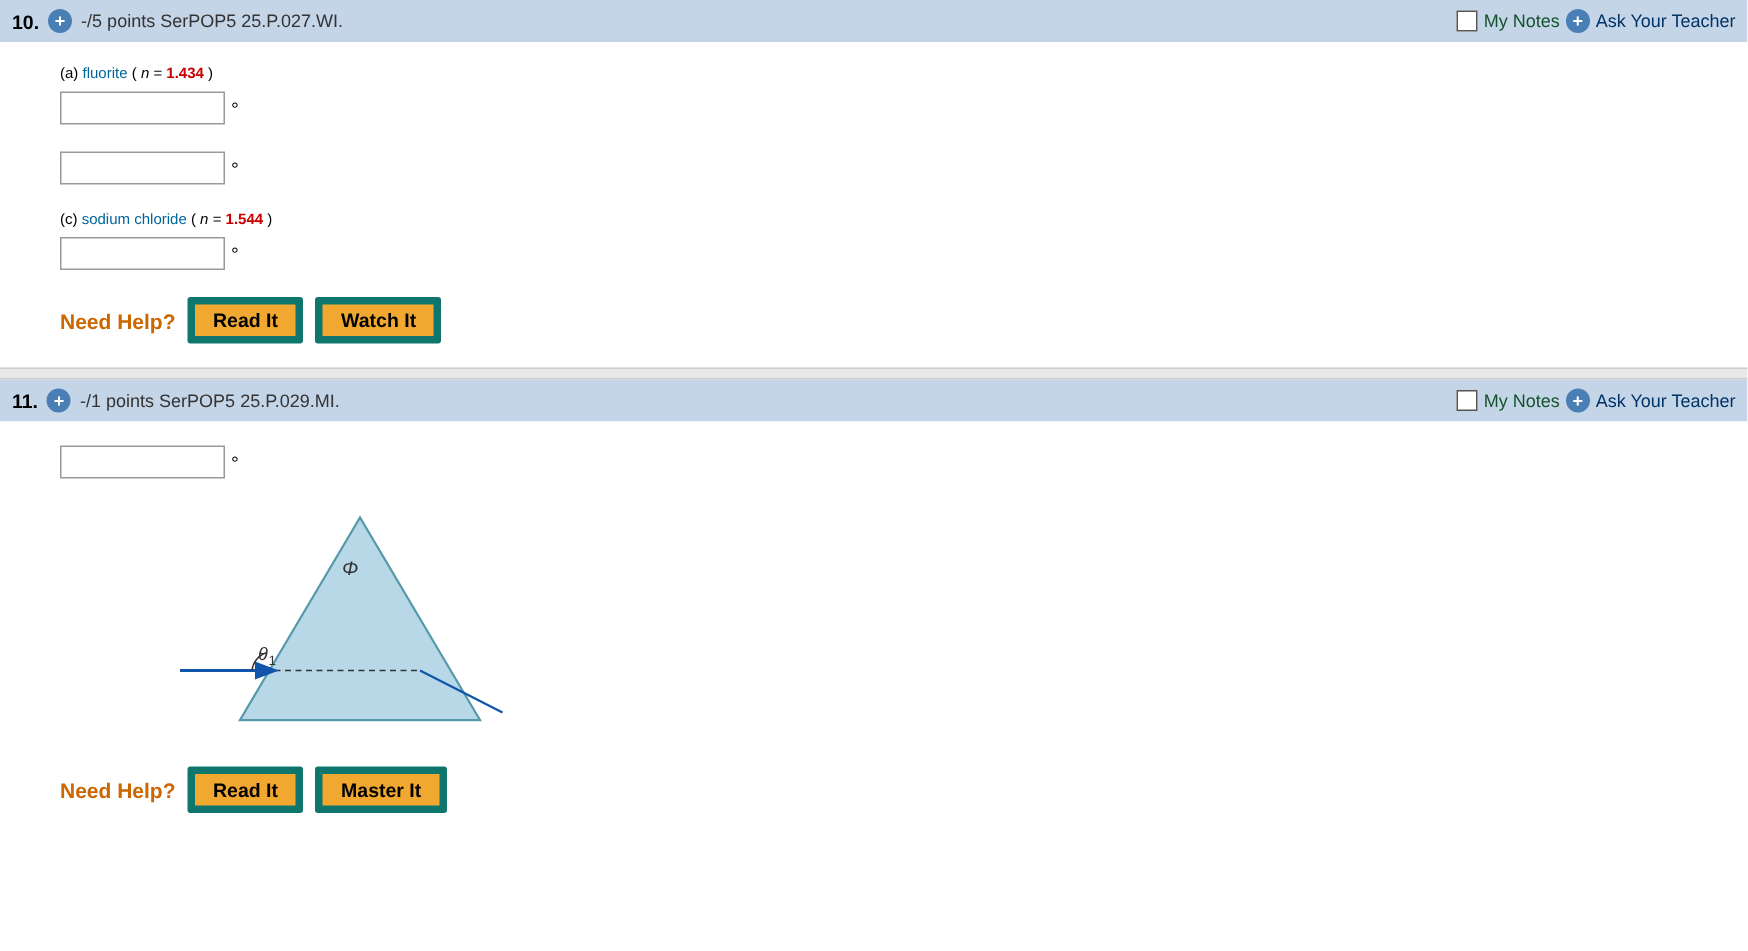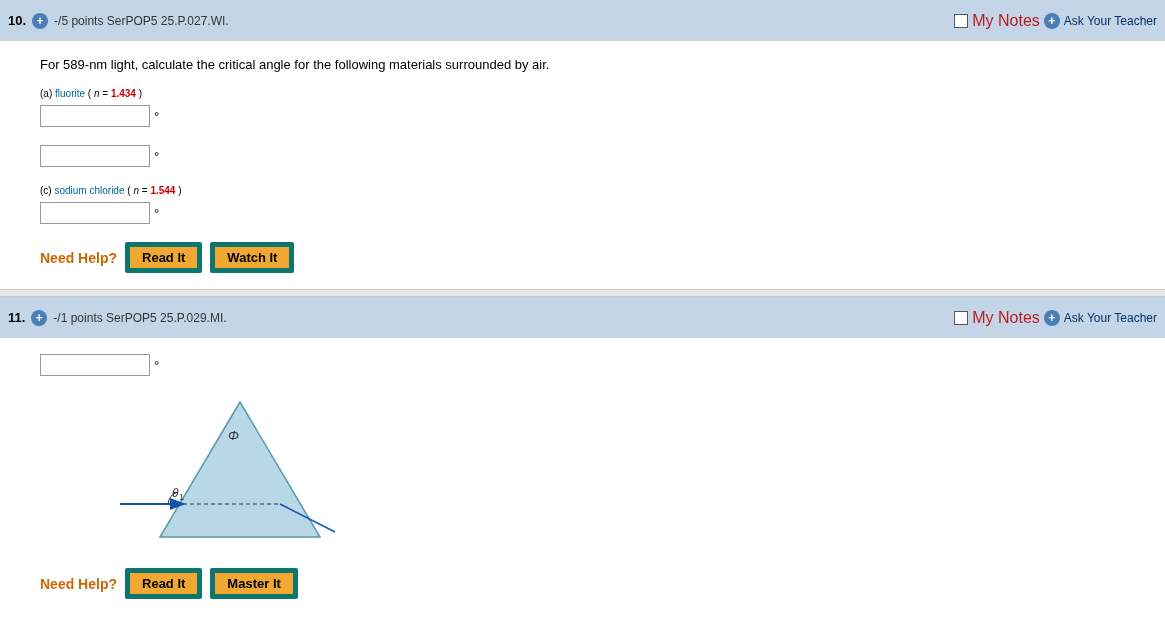--- a/index.html
+++ b/index.html
@@ -4,21 +4,21 @@
   <style>
     * { box-sizing: border-box; margin: 0; padding: 0; }
     body { font-family: Arial, sans-serif; font-size: 13px; background: #fff; color: #000; }
 
     .question-header {
       display: flex;
       align-items: center;
       justify-content: space-between;
       background: #c5d5e8;
       padding: 4px 8px;
-      height: 41px;
+      height: 28px;
       gap: 44px;
     }
     .question-header-left {
       display: flex;
       align-items: center;
       gap: 6px;
     }
     .question-number {
       font-weight: bold;
       font-size: 13px;
@@ -48,23 +48,23 @@
     }
     .notes-icon {
       display: inline-block;
       width: 14px;
       height: 14px;
       border: 1px solid #555;
       background: #fff;
       vertical-align: middle;
     }
     .my-notes-link {
-      color: #b91c1c;
+      color: #14532d;
       text-decoration: none;
-      font-size: 16px;
+      font-size: 12px;
     }
     .ask-teacher-link {
       color: #003366;
       text-decoration: none;
       font-size: 12px;
     }
 
     .question-body {
       padding: 16px 20px 16px 40px;
       background: #fff;
@@ -161,21 +161,20 @@
     </div>
     <div class="header-right">
       <span class="notes-icon"></span>
       <a class="my-notes-link" href="#">My Notes</a>
       <span class="plus-icon">+</span>
       <a class="ask-teacher-link" href="#">Ask Your Teacher</a>
     </div>
   </div>
 
   <div class="question-body">
-    <p class="question-text">For 589-nm light, calculate the critical angle for the following materials surrounded by air.</p>
 
     <div class="sub-question">
       <div class="sub-label">
         <span>(a)</span>
         <span> </span>
         <span class="colored-text">fluorite</span>
         <span> (</span>
         <span class="italic-text">n</span>
         <span> = </span>
         <span class="value-text">1.434</span>

